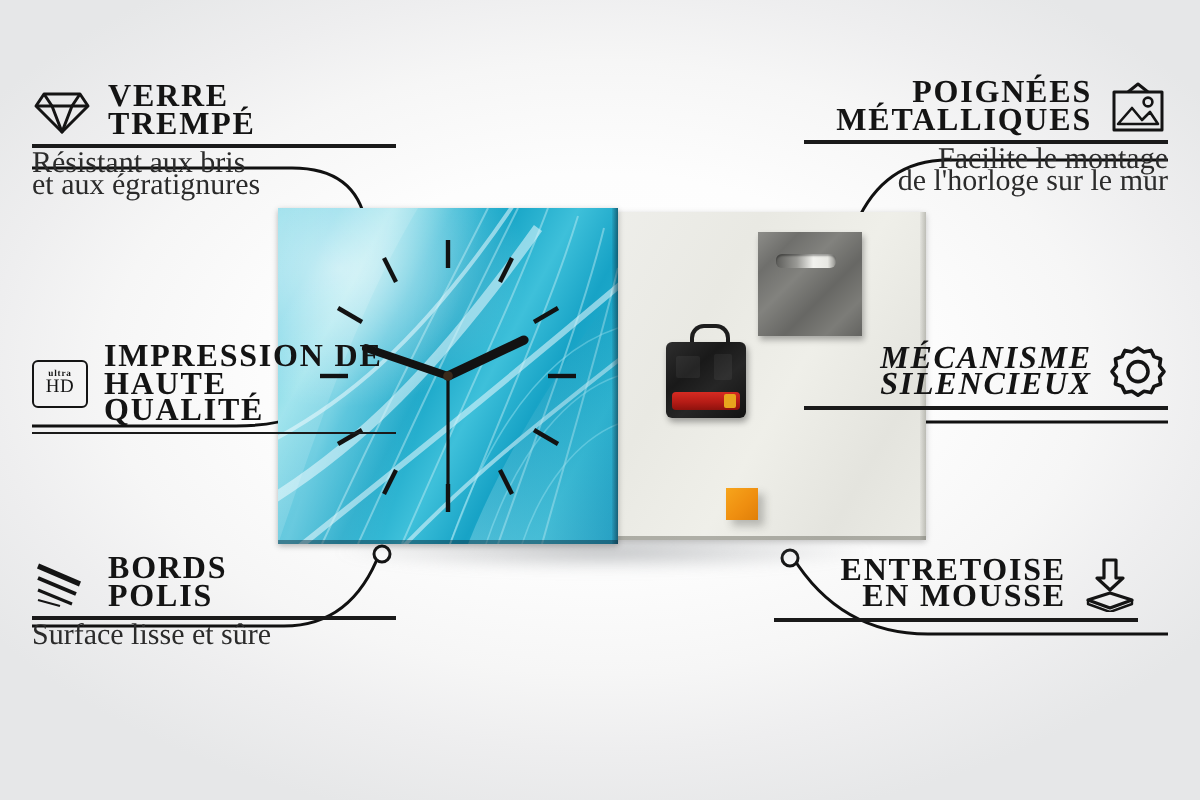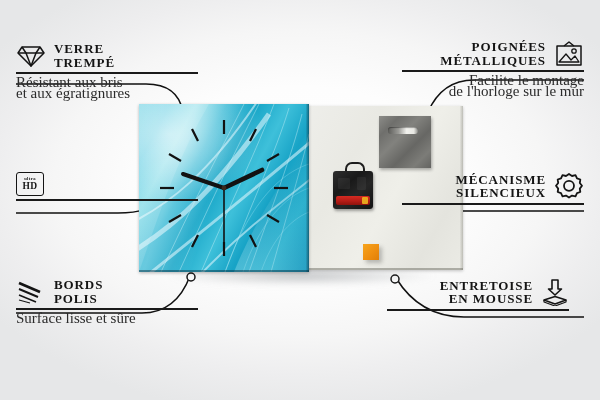--- a/index.html
+++ b/index.html
@@ -15,57 +15,57 @@
     overflow:hidden;
   }
   .svg-layer{position:absolute;left:0;top:0;width:600px;height:400px;}
 
   
   .feat{position:absolute;}
   .feat .head{display:flex;align-items:center;gap:8px;}
   .feat.right .head{flex-direction:row;justify-content:flex-end;}
   .ttl{
     font-family:"Liberation Serif",serif;
-    font-weight:700;font-size:13px;line-height:13.5px;
+    font-weight:700;font-size:16px;line-height:13.5px;
     letter-spacing:0.9px;color:#141414;text-transform:uppercase;
     white-space:pre-line;
   }
   .feat.right .ttl{text-align:right;}
   .rule{height:1.6px;background:#1a1a1a;margin:3px 0 3px 0;}
   .sub{
     font-family:"Liberation Serif",serif;
     font-size:15px;line-height:11px;color:#2b2b2b;white-space:pre-line;
   }
   .feat.right .sub{text-align:right;}
   .ico{flex:0 0 auto;display:block;}
 
   
   #f-verre   {left:16px; top:42px;  width:182px;}
   #f-hd      {left:16px; top:172px; width:182px;}
   #f-bords   {left:16px; top:278px; width:182px;}
   
   #f-poignees{left:402px;top:40px;  width:182px;}
-  #f-meca    {left:402px;top:172px; width:182px;}
+  #f-meca    {left:402px;top:172px; width:182px;font-style:italic;}
   #f-entret  {left:387px;top:278px; width:182px;}
 
   #f-verre .rule   {width:182px;}
   #f-hd .rule      {width:182px;}
   #f-bords .rule   {width:182px;}
   #f-poignees .rule{width:182px;margin-left:auto;}
   #f-meca .rule    {width:182px;margin-left:auto;}
   #f-entret .rule  {width:182px;margin-left:auto;}
 
   
   .hdbadge{
     width:26px;height:22px;border:1.6px solid #141414;border-radius:3px;
     display:flex;flex-direction:column;align-items:center;justify-content:center;
     line-height:1;
   }
   .hdbadge .u{font-size:4.6px;letter-spacing:.4px;color:#141414;font-weight:700;}
-  .hdbadge .h{font-size:9.5px;font-weight:700;color:#141414;letter-spacing:.3px;margin-top:.5px;}
+  .hdbadge .h{font-size:9.5px;font-weight:400;color:#141414;letter-spacing:.3px;margin-top:.5px;}
 
   
   #product{position:absolute;left:139px;top:104px;width:324px;height:172px;}
   #prod-shadow{
     position:absolute;left:128px;top:268px;width:348px;height:26px;
     background:radial-gradient(ellipse 50% 50% at 50% 30%, rgba(90,95,100,.36) 0%, rgba(120,125,130,.14) 52%, rgba(255,255,255,0) 78%);
     filter:blur(3px);
   }
   
   #clock{
@@ -263,20 +263,22 @@
     <div class="sub">Résistant aux bris
 et aux égratignures</div>
   </div>
 
   <div class="feat" id="f-hd">
     <div class="head">
       <div class="hdbadge ico">
         <span class="u">ultra</span>
         <span class="h">HD</span>
       </div>
+      <div class="ttl">IMPRESSION DE
+HAUTE QUALITÉ</div>
     </div>
     <div class="rule"></div>
   </div>
 
   <div class="feat" id="f-bords">
     <div class="head">
       <svg class="ico" width="30" height="24" viewBox="0 0 30 24">
         <g stroke="#141414" stroke-linecap="butt" fill="none">
           <line x1="3" y1="3" x2="24" y2="12" stroke-width="2.6"></line>
           <line x1="3" y1="9" x2="22" y2="17" stroke-width="2.0"></line>

